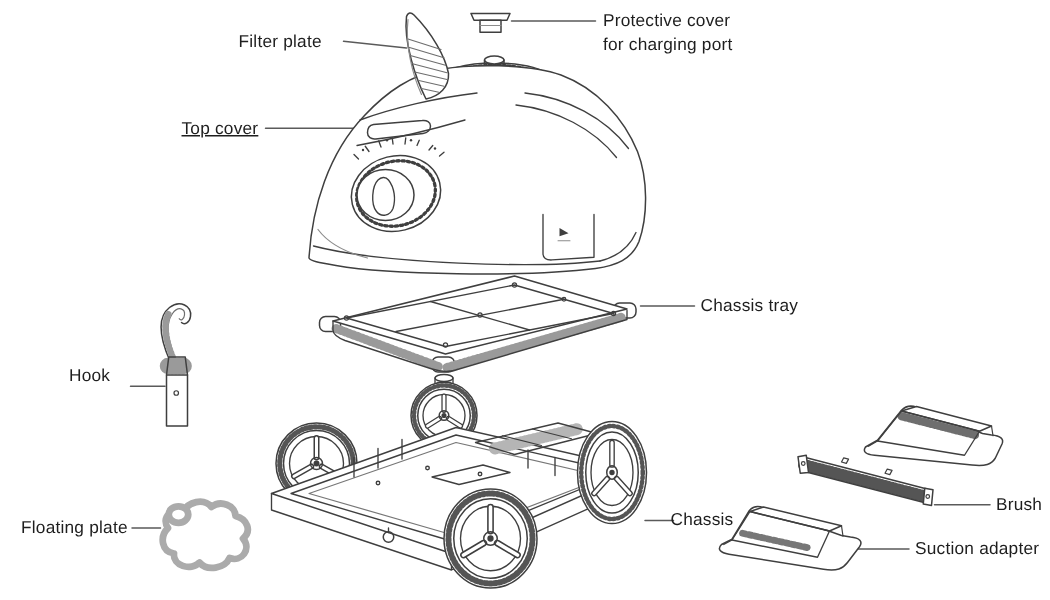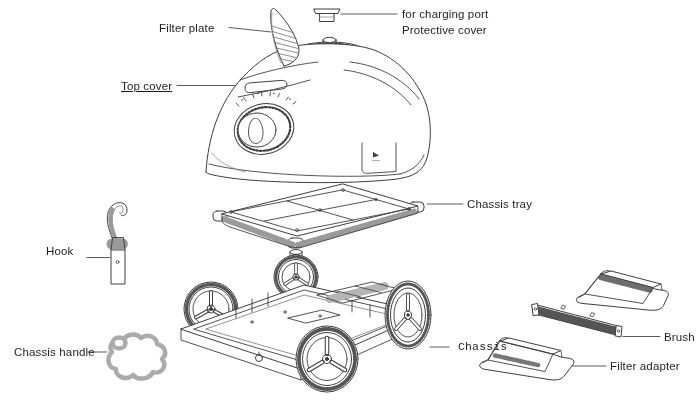--- a/index.html
+++ b/index.html
@@ -246,24 +246,24 @@
       <path d="M500,341 L509,338 L561,350.5 L553,354 Z" fill="#fff"></path>
       <path d="M500,341 L488,360 L545,371.5 L553,354 L500,341 Z" stroke-width="0.9"></path>
       <path d="M495,355.5 L540,365.5" stroke="#777" stroke-width="4.5" stroke-dasharray="2.2,2"></path>
       <path d="M488,360 L482.5,363 M561,350.5 L562,357.5" stroke-width="0.8"></path>
     </g>
   </g>
 </svg>
 
 <div class="label" style="left:159px; top:20px;">Filter plate</div>
 <div class="label" style="left:402px; top:6px;">
+  <div>Protective cover</div>
   <div>for charging port</div>
-  <div>Protective cover</div>
 </div>
 <div class="label" style="left:121px; top:78px;text-decoration:underline;">Top cover</div>
 <div class="label" style="left:467px; top:196px;">Chassis tray</div>
 <div class="label" style="left:46px;  top:243px;">Hook</div>
-<div class="label" style="left:458px; top:339px;font-family:Liberation Mono, monospace;">Chassis</div>
-<div class="label" style="left:14px;  top:344px;">Chassis handle</div>
+<div class="label" style="left:447px; top:339px;">Chassis</div>
+<div class="label" style="left:14px;  top:344px;">Floating plate</div>
 <div class="label" style="left:664px; top:329px;text-align:right;">Brush</div>
-<div class="label" style="left:610px; top:358px;">Filter adapter</div>
+<div class="label" style="left:610px; top:358px;">Suction adapter</div>
 
 </div>
 
 </body></html>

